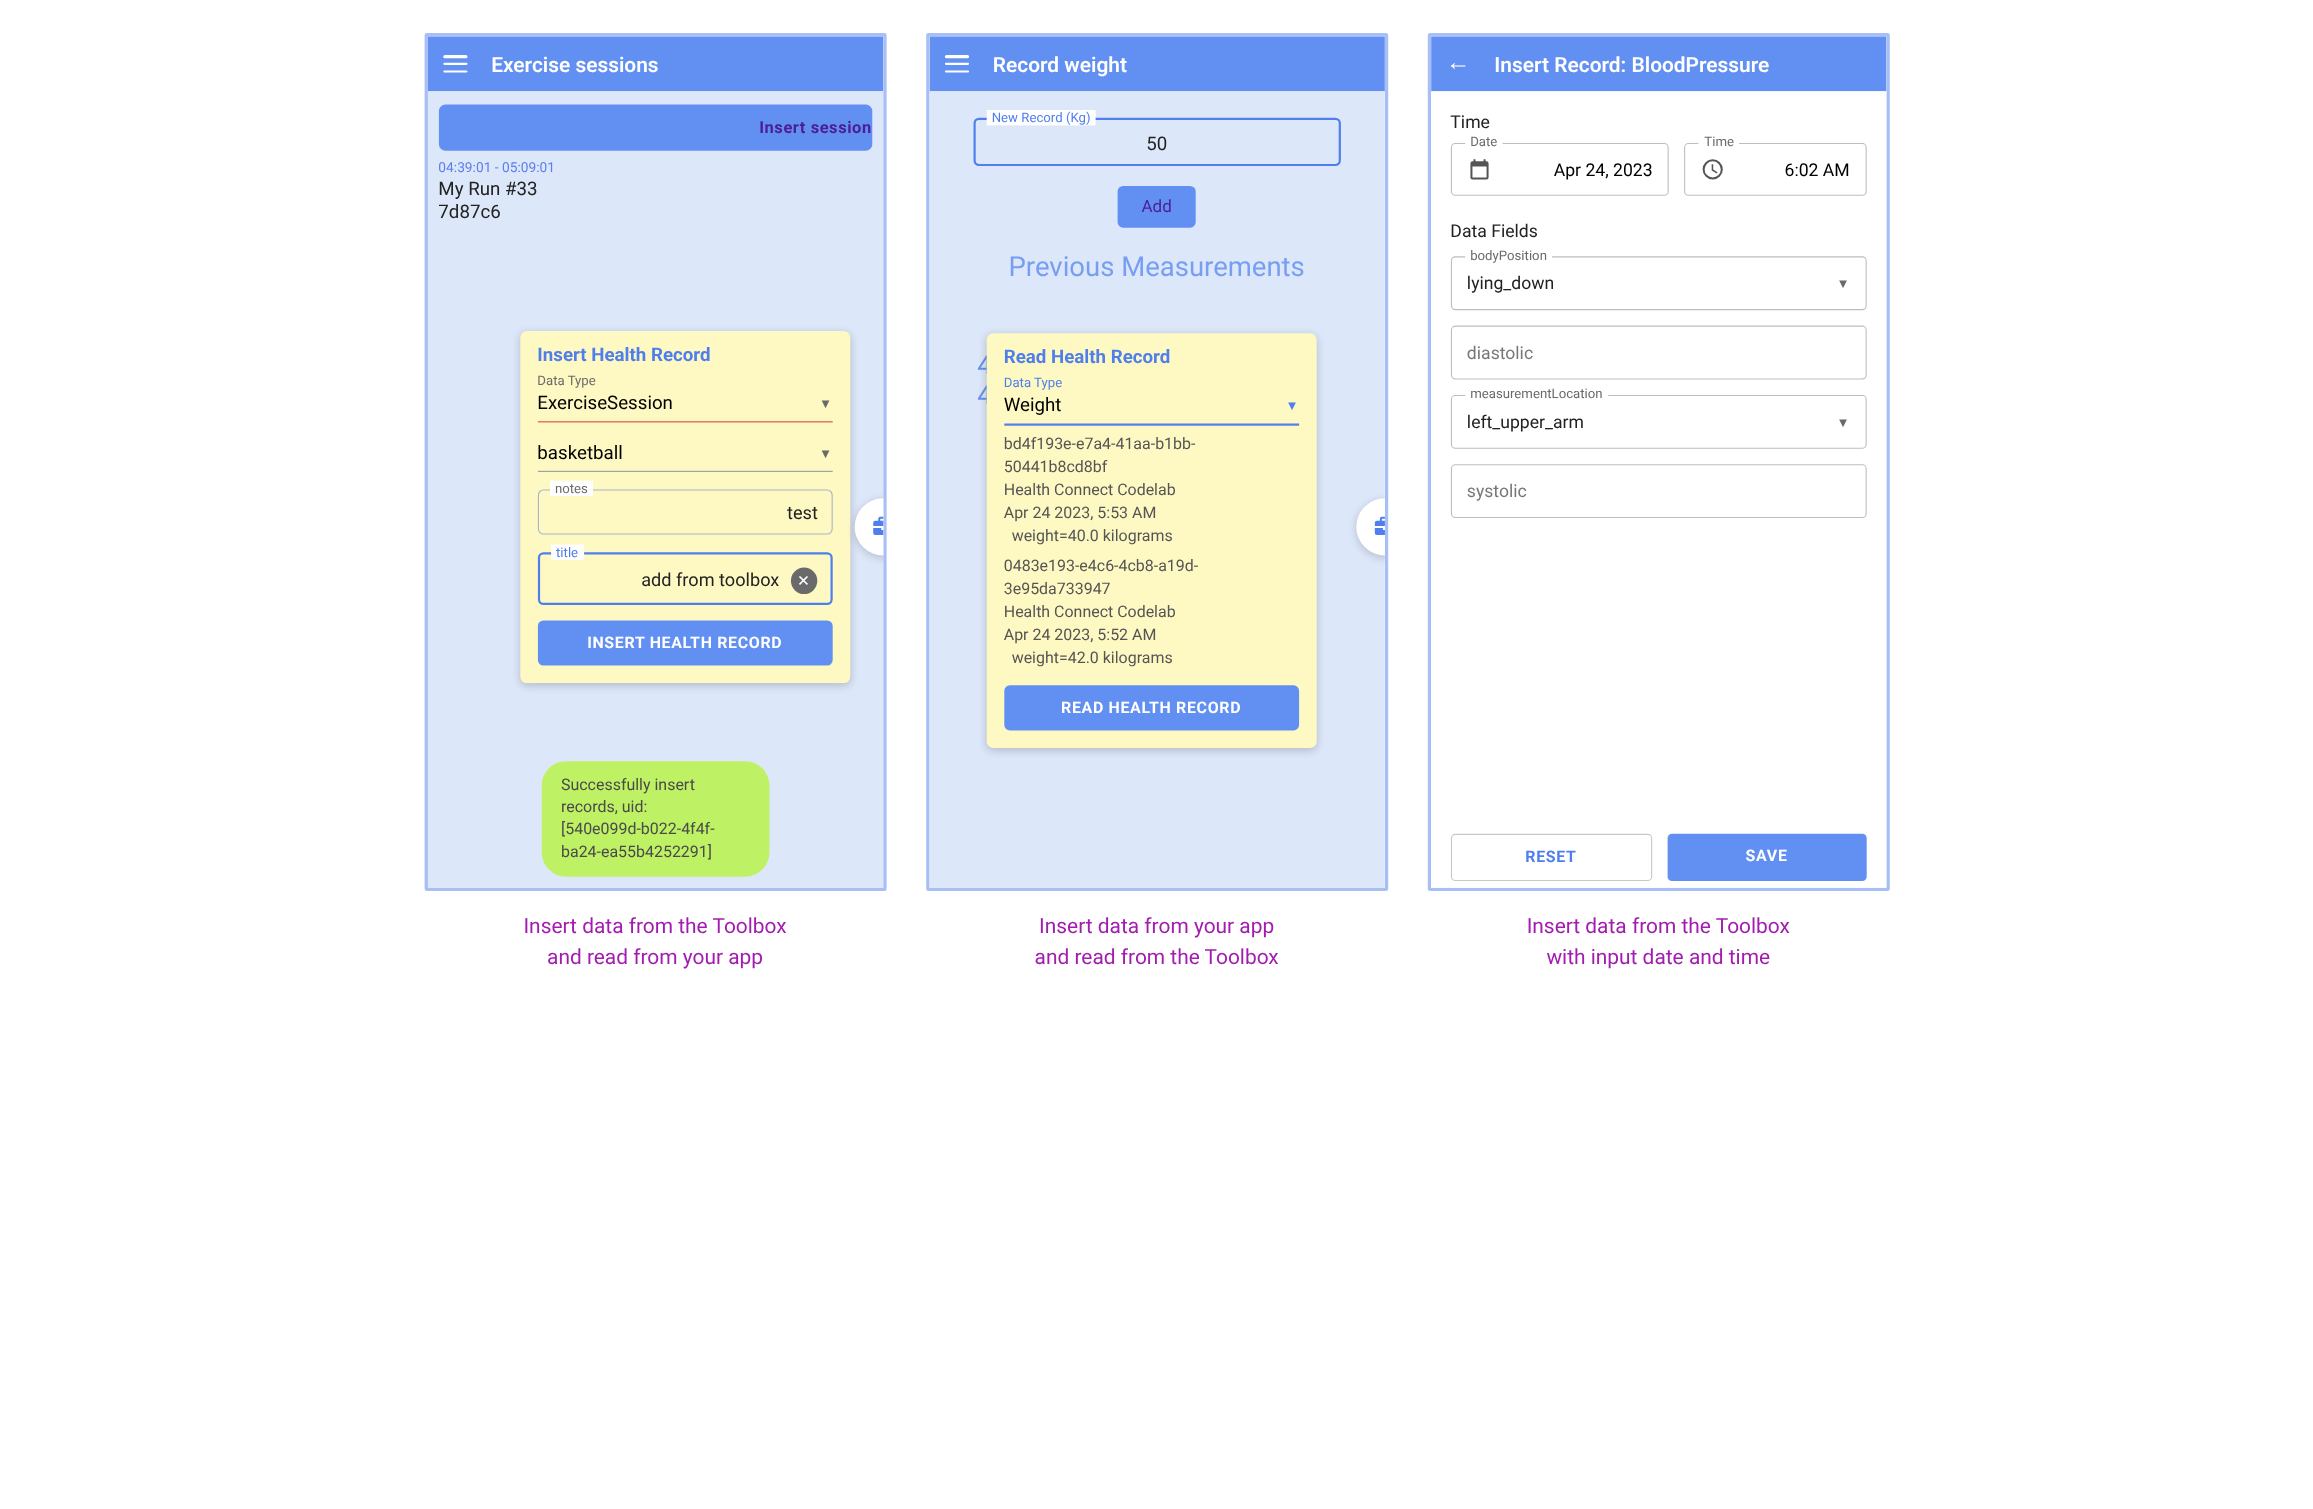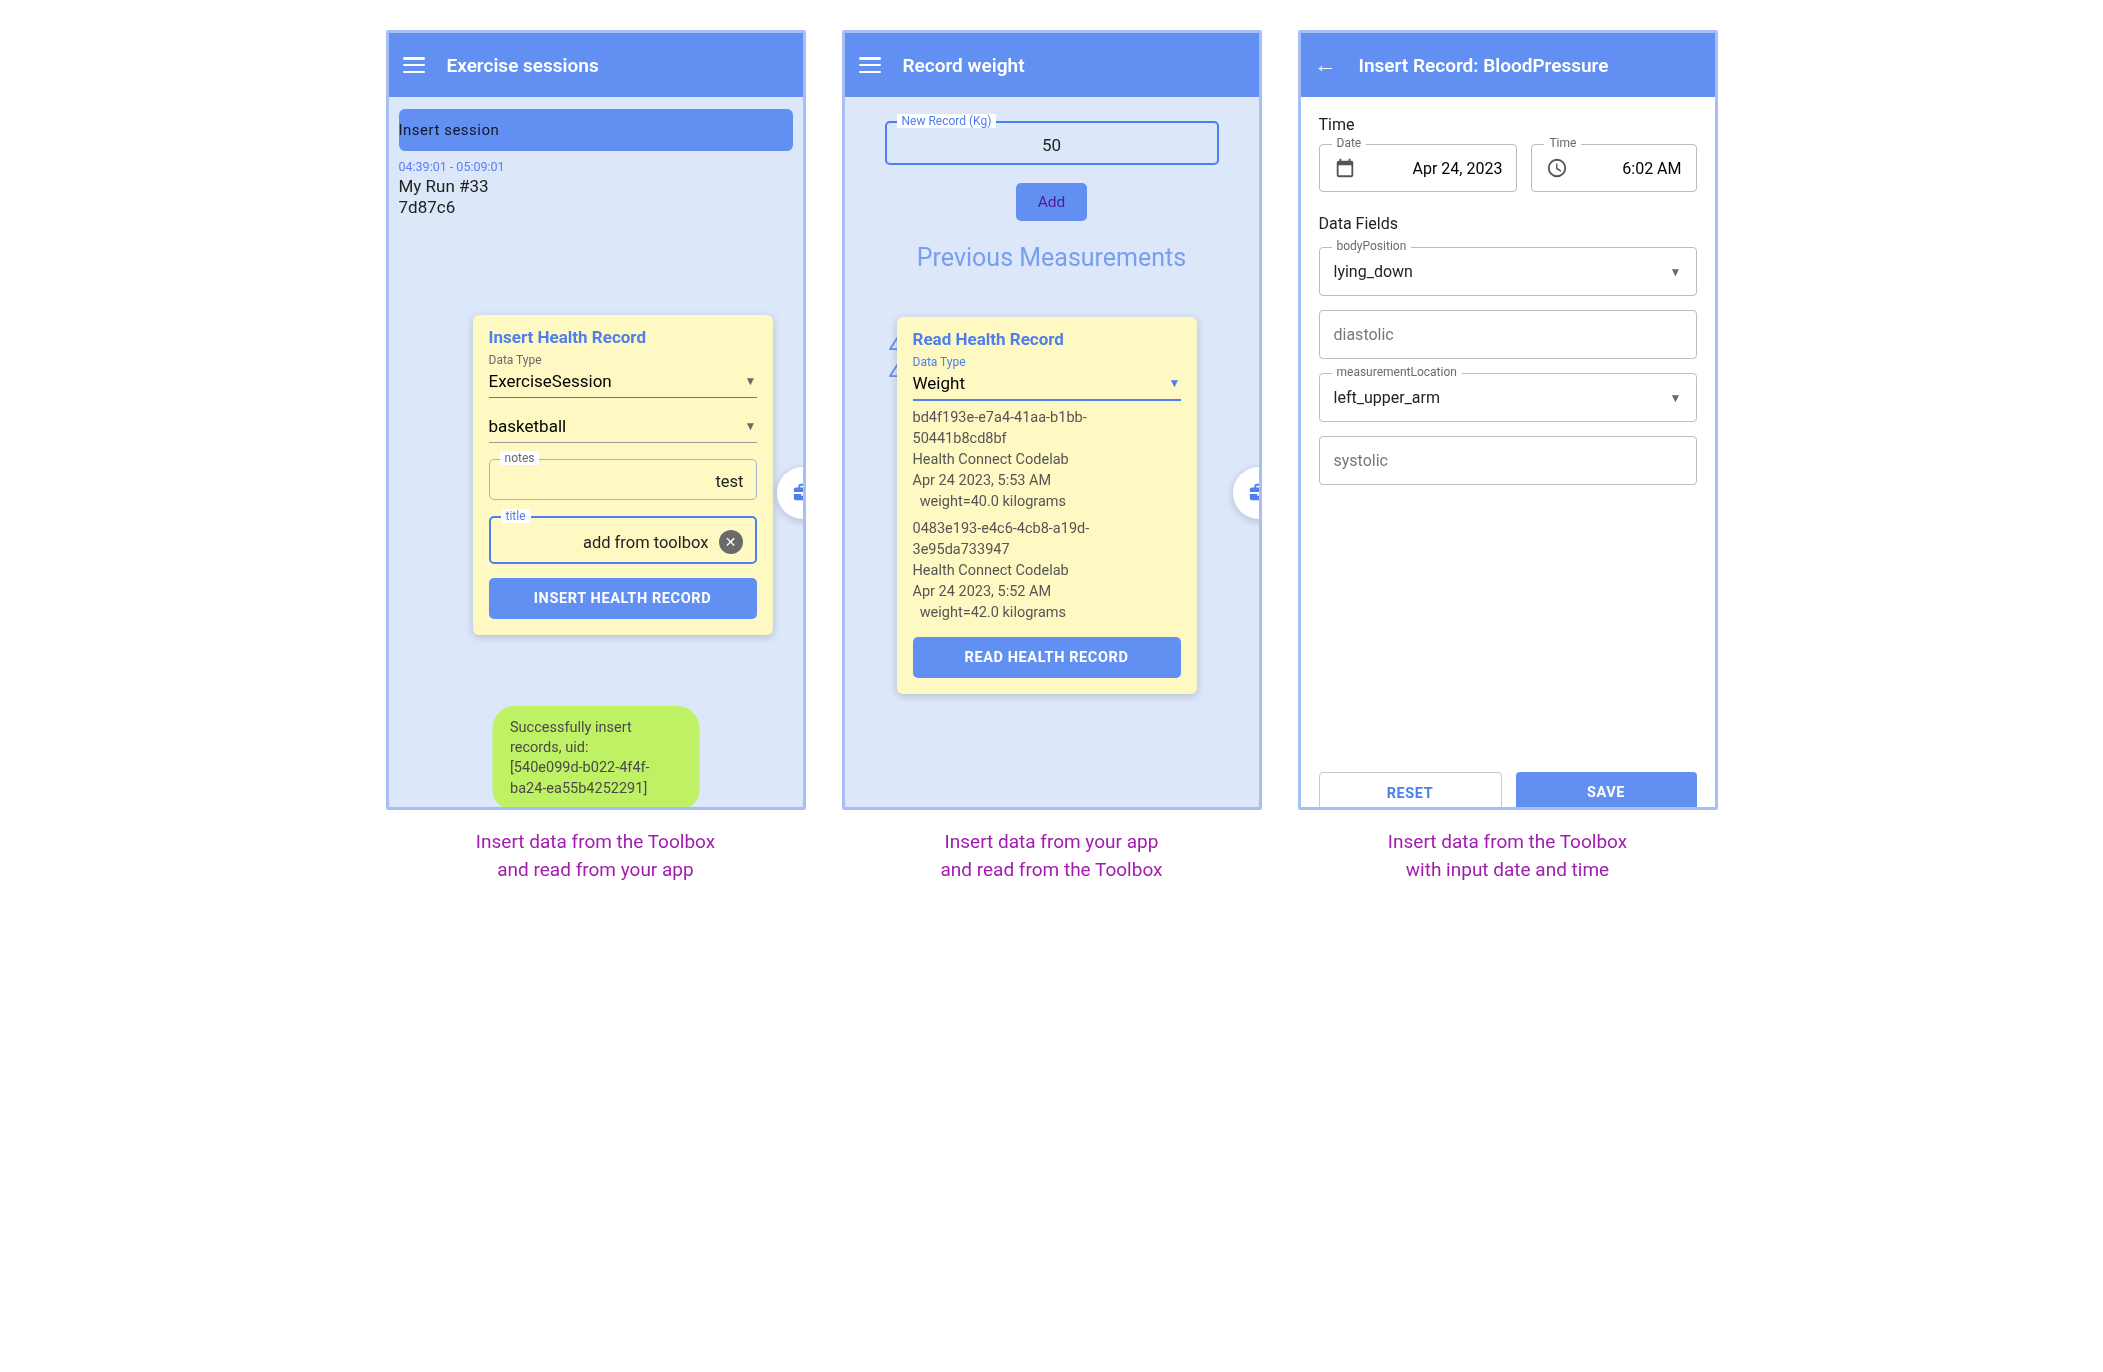--- a/index.html
+++ b/index.html
@@ -13,29 +13,29 @@
   --frame-border: #a8bff5;
 }
 *{box-sizing:border-box;font-family:"Roboto","Helvetica Neue",Arial,sans-serif}
 body{margin:0;background:#fff;padding:30px 30px 50px}
 .stage{display:flex;gap:36px;justify-content:center;align-items:flex-start;flex-wrap:nowrap}
 .col{display:flex;flex-direction:column;align-items:center}
 .phone{width:420px;height:780px;border:3px solid var(--frame-border);border-radius:2px;overflow:hidden;position:relative;background:#fff}
 .caption{margin-top:18px;text-align:center;font-size:19px;color:#a21caf;line-height:1.45;max-width:420px}
 
 
-.appbar{height:64px;background:var(--md-blue);color:#fff;display:flex;align-items:center;padding:0 14px;gap:22px}
+.appbar{height:50px;background:var(--md-blue);color:#fff;display:flex;align-items:center;padding:0 14px;gap:22px}
 .appbar .title{font-size:19px;font-weight:600}
 .ham{width:22px;height:16px;display:flex;flex-direction:column;justify-content:space-between;cursor:pointer}
 .ham span{height:2.5px;background:#fff;border-radius:2px}
 .back-arrow{font-size:22px;font-weight:700;cursor:pointer;line-height:1}
 
 
 .body1{background:var(--md-blue-light);height:732px;position:relative;padding:10px 10px 14px}
-.big-btn{background:var(--md-blue);color:#0f172a;text-align:left;border-radius:6px;font-weight:400;font-size:15px;letter-spacing:.5px;padding:12px 0;margin:2px 0 6px;cursor:pointer}
+.big-btn{background:var(--md-blue);color:#4c1d95;text-align:right;border-radius:6px;font-weight:700;font-size:15px;letter-spacing:.5px;padding:12px 0;margin:2px 0 6px;cursor:pointer}
 .session-list .meta{color:#5c7ef0;font-size:12.5px;margin-top:8px}
 .session-list .name{color:#222;font-size:17px;margin-top:2px}
 .session-list .uid{color:#222;font-size:17px;margin-top:1px}
 .toast{position:absolute;left:50%;bottom:18px;transform:translateX(-50%);background:#bef264;color:#4a4a4a;font-size:14.5px;padding:12px 18px;border-radius:22px;max-width:360px;text-align:left;line-height:1.4}
 
 
 .tool-fab{position:absolute;right:-26px;top:370px;width:52px;height:52px;border-radius:50%;background:#fff;box-shadow:var(--panel-shadow);display:flex;align-items:center;justify-content:center;color:var(--md-blue-dark)}
 
 
 .card{position:absolute;background:#fef9c3;border-radius:6px;box-shadow:var(--panel-shadow);padding:12px 16px 16px}

